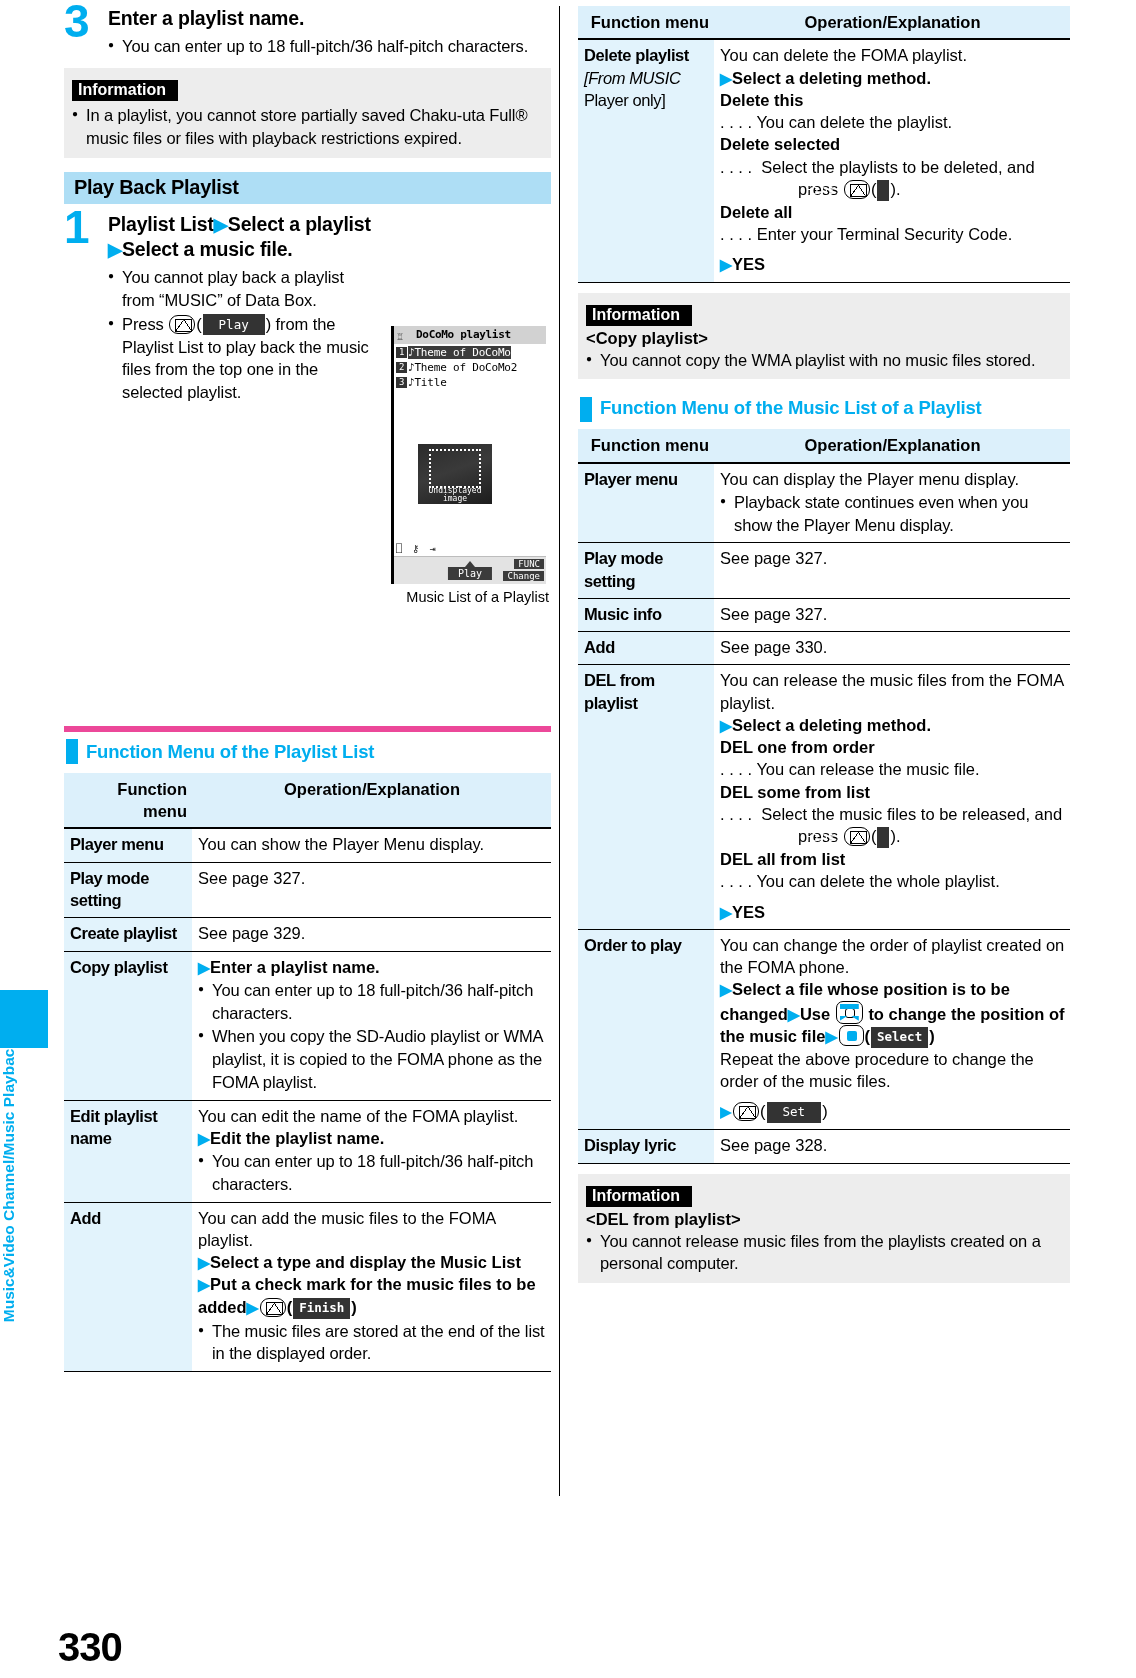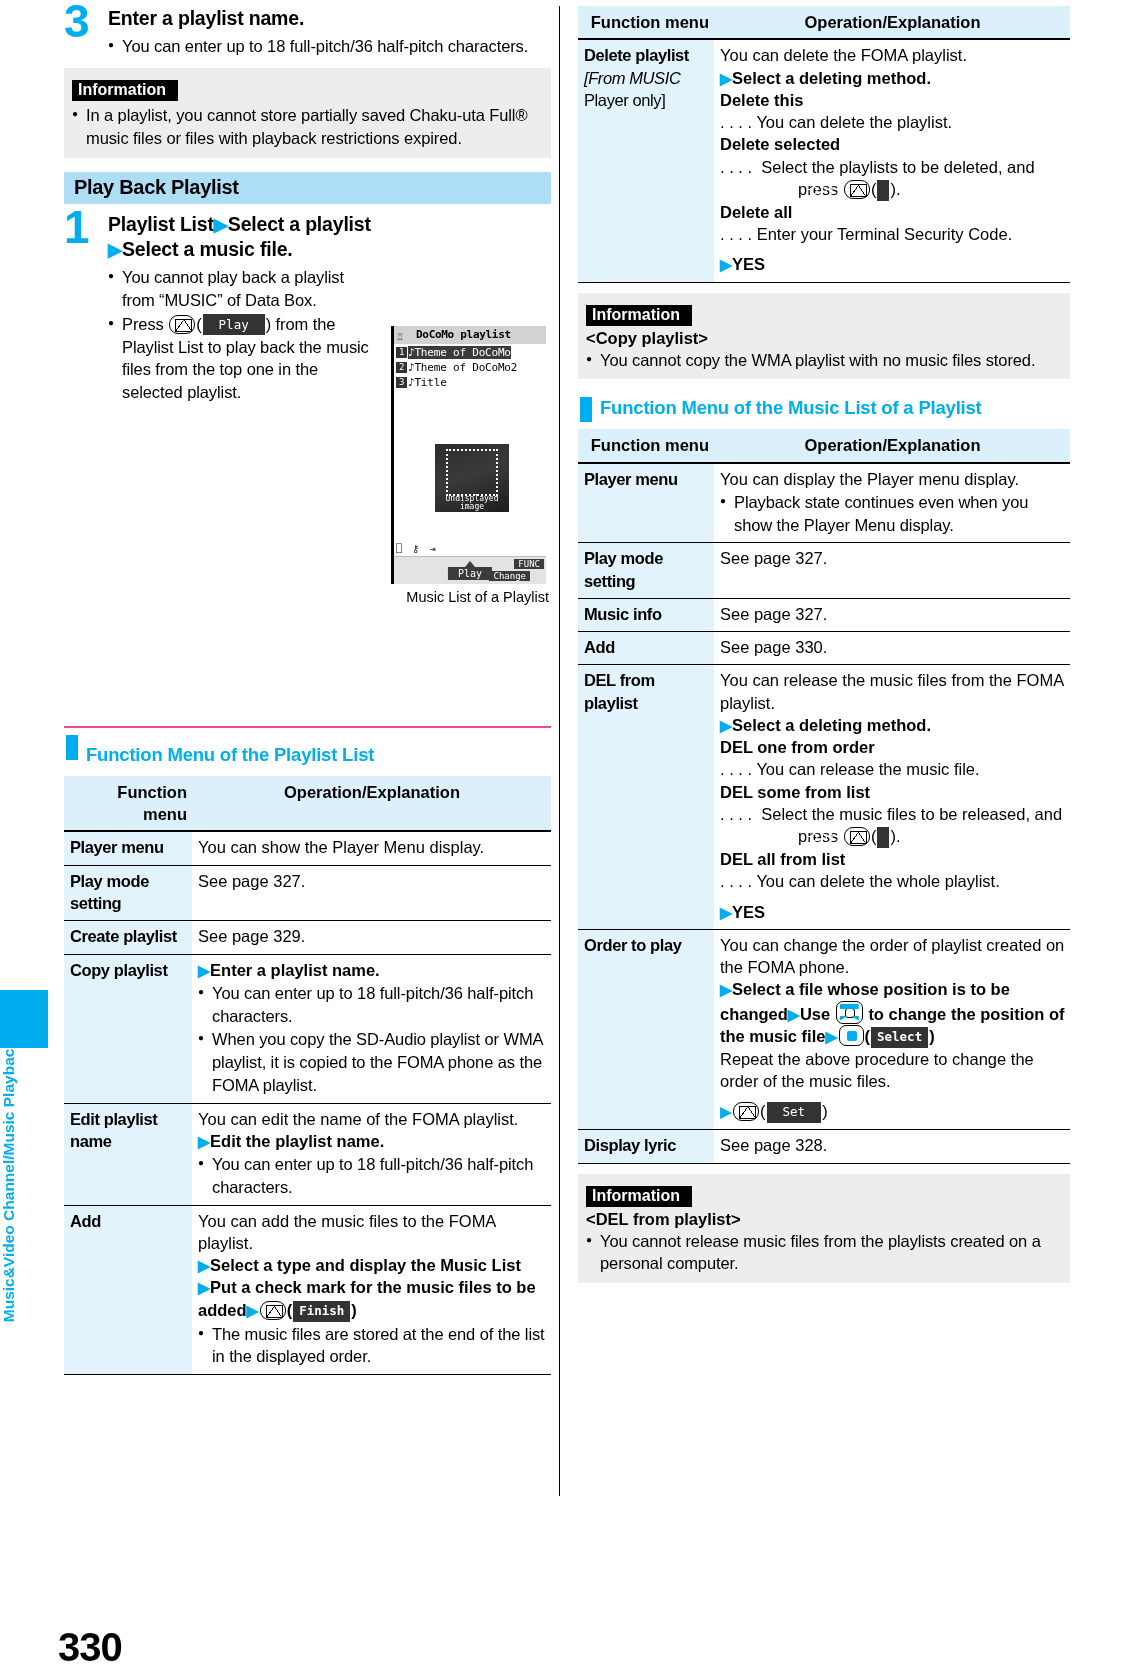--- a/index.html
+++ b/index.html
@@ -87,21 +87,21 @@
   
   .section-bar {
     background:#AEDEF5; font-size:20px; font-weight:bold;
     padding:4px 0 5px 10px; margin:14px 0 8px 0; letter-spacing:-0.3px;
   }
 
   
   .sub-head {
     position:relative; padding-left:22px; margin:18px 0 10px 0;
     color:#00AEEF; font-weight:bold; font-size:18.5px;
-    border-top:2px solid #ec4899; padding-top:16px; letter-spacing:-0.2px;
+    border-top:6px solid #ec4899; padding-top:9px; letter-spacing:-0.2px;
   }
   .sub-head .blk {
     position:absolute; left:2px; top:7px; width:12px; height:25px; background:#00AEEF;
   }
   .sub-head.no-rule { border-top:none; padding-top:0; }
 
   
   table.fm {
     width:100%; border-collapse:collapse; table-layout:fixed;
   }
@@ -189,21 +189,21 @@
     font-size:11px; line-height:15px; height:15px; white-space:nowrap;
     letter-spacing:-0.2px; position:relative; padding-left:0;
   }
   .shot-row .n {
     display:inline-block; width:11px; height:11px; line-height:11px;
     background:#333; color:#fff; font-size:9px; text-align:center;
     vertical-align:1px; margin-right:1px;
   }
   .shot-row.sel .txt { background:#3b3b3b; color:#fff; }
   .shot-art {
-    position:absolute; left:41px; top:118px; width:74px; height:68px;
+    position:absolute; left:24px; top:118px; width:74px; height:60px;
     background:linear-gradient(160deg,#2b2b2b 0%,#3a3a3a 45%,#1d1d1d 100%);
   }
   .shot-art .dash {
     position:absolute; left:11px; top:5px; right:11px; bottom:16px;
     border:2px dotted #fff;
   }
   .shot-art .cap {
     position:absolute; left:0; right:0; bottom:1px; text-align:center;
     color:#fff; font-size:8px; line-height:8px;
   }
@@ -222,21 +222,21 @@
   .shot-bottom .uparrow {
     position:absolute; left:50%; transform:translateX(-50%); bottom:17px;
     width:0;height:0;border-left:5px solid transparent;border-right:5px solid transparent;
     border-bottom:6px solid #3b3b3b;
   }
   .shot-bottom .func {
     position:absolute; right:2px; bottom:15px;
     background:#3b3b3b; color:#fff; font-size:9px; padding:0px 4px;
   }
   .shot-bottom .chg {
-    position:absolute; right:16px; bottom:3px;
+    position:absolute; right:2px; bottom:3px;
     background:#3b3b3b; color:#fff; font-size:9px; padding:0px 4px;
   }
   .shot-caption {
     text-align:right; font-size:14.5px; margin-top:5px; padding-right:2px;
   }
 </style>
 </head>
 <body>
 
 <div id="side-tab">

